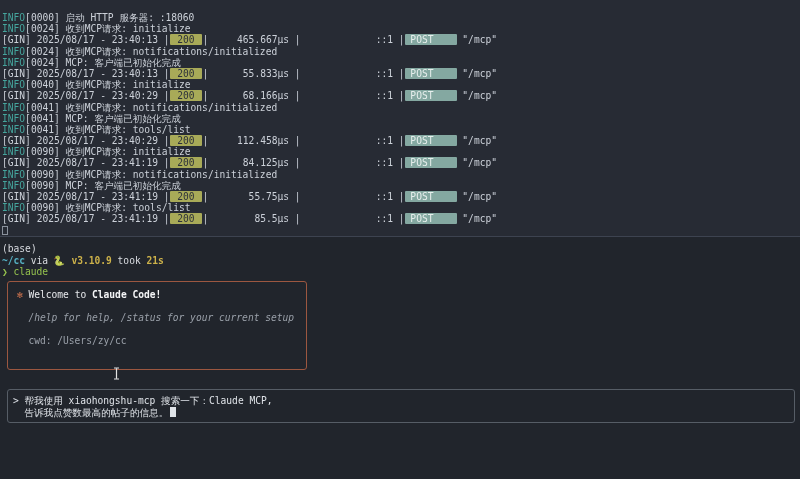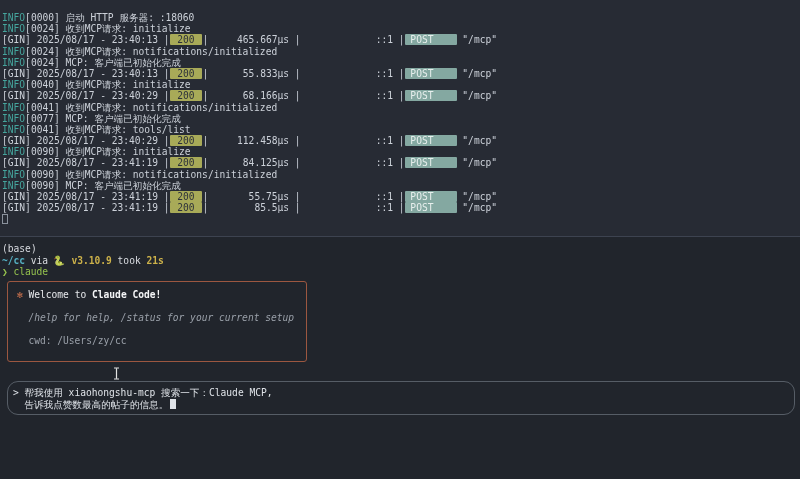--- a/index.html
+++ b/index.html
@@ -49,34 +49,34 @@
 
   
   .welcome-box {
     margin: 3px 0 0 5px;
     width: 300px;
     border: 1px solid #9c5740;
     border-radius: 3px;
     padding: 7px 0 7px 9px;
   }
   .wbox-line { white-space: pre; line-height: 11.5px; height: 11.5px; margin-bottom: 11.5px; }
-  .wbox-line:last-child { margin-bottom: 8px; }
+  .wbox-line:last-child { margin-bottom: 16px; }
   .c-claude-orange { color: #d4764f; }
   .c-white  { color: #e8eaed; }
   .c-bold-white { color: #f4f5f7; font-weight: bold; }
   .c-dim    { color: #9aa0a9; }
   .italic   { font-style: italic; }
   .wbox-indent { padding-left: 11.4px; }
 
   
   .input-box {
     margin: 19px 0 0 5px;
     width: 788px;
     border: 1px solid #565d66;
-    border-radius: 11px;
+    border-radius: 3px;
     padding: 5px 0 4px 5px;
     cursor: text;
   }
   .ibox-line { white-space: pre; line-height: 11.5px; height: 11.5px; color: #dfe3e8; }
   .ibox-indent { padding-left: 11.4px; }
   .block-cursor {
     display: inline-block; width: 5.7px; height: 10px;
     background: #dfe3e8; vertical-align: -1px; margin-left: 2px;
   }
 
@@ -93,28 +93,29 @@
   <div id="log-lines">
       <div class="log-line"><span class="c-info">INFO</span><span>[0000] 启动 HTTP 服务器: :18060</span></div>
       <div class="log-line"><span class="c-info">INFO</span><span>[0024] 收到MCP请求: initialize</span></div>
       <div class="log-line"><span>[GIN] 2025/08/17 - 23:40:13 |</span><span class="badge-status"> 200 </span><span>|     465.667µs |             ::1 |</span><span class="badge-method"> POST    </span><span> "/mcp"</span></div>
       <div class="log-line"><span class="c-info">INFO</span><span>[0024] 收到MCP请求: notifications/initialized</span></div>
       <div class="log-line"><span class="c-info">INFO</span><span>[0024] MCP: 客户端已初始化完成</span></div>
       <div class="log-line"><span>[GIN] 2025/08/17 - 23:40:13 |</span><span class="badge-status"> 200 </span><span>|      55.833µs |             ::1 |</span><span class="badge-method"> POST    </span><span> "/mcp"</span></div>
       <div class="log-line"><span class="c-info">INFO</span><span>[0040] 收到MCP请求: initialize</span></div>
       <div class="log-line"><span>[GIN] 2025/08/17 - 23:40:29 |</span><span class="badge-status"> 200 </span><span>|      68.166µs |             ::1 |</span><span class="badge-method"> POST    </span><span> "/mcp"</span></div>
       <div class="log-line"><span class="c-info">INFO</span><span>[0041] 收到MCP请求: notifications/initialized</span></div>
-      <div class="log-line"><span class="c-info">INFO</span><span>[0077] MCP: 客户端已初始化完成</span></div>
+      <div class="log-line"><span class="c-info">INFO</span><span>[0041] MCP: 客户端已初始化完成</span></div>
       <div class="log-line"><span class="c-info">INFO</span><span>[0041] 收到MCP请求: tools/list</span></div>
       <div class="log-line"><span>[GIN] 2025/08/17 - 23:40:29 |</span><span class="badge-status"> 200 </span><span>|     112.458µs |             ::1 |</span><span class="badge-method"> POST    </span><span> "/mcp"</span></div>
       <div class="log-line"><span class="c-info">INFO</span><span>[0090] 收到MCP请求: initialize</span></div>
       <div class="log-line"><span>[GIN] 2025/08/17 - 23:41:19 |</span><span class="badge-status"> 200 </span><span>|      84.125µs |             ::1 |</span><span class="badge-method"> POST    </span><span> "/mcp"</span></div>
       <div class="log-line"><span class="c-info">INFO</span><span>[0090] 收到MCP请求: notifications/initialized</span></div>
       <div class="log-line"><span class="c-info">INFO</span><span>[0090] MCP: 客户端已初始化完成</span></div>
       <div class="log-line"><span>[GIN] 2025/08/17 - 23:41:19 |</span><span class="badge-status"> 200 </span><span>|       55.75µs |             ::1 |</span><span class="badge-method"> POST    </span><span> "/mcp"</span></div>
+      <div class="log-line"><span class="c-info">INFO</span><span>[0090] 收到MCP请求: tools/list</span></div>
       <div class="log-line"><span>[GIN] 2025/08/17 - 23:41:19 |</span><span class="badge-status"> 200 </span><span>|        85.5µs |             ::1 |</span><span class="badge-method"> POST    </span><span> "/mcp"</span></div>
     </div>
   <div class="log-line"><span class="hollow-cursor"></span></div>
 </div>
 
 <div class="shell-pane">
 
   <div class="sh-line"><span class="c-plain">(base)</span></div>
 
   <div class="sh-line"><span class="c-dir">~/cc</span><span class="c-plain seg-gap">via</span><span class="seg-gap">🐍</span><span class="c-yellow seg-gap">v3.10.9</span><span class="c-plain seg-gap">took</span><span class="c-yellow seg-gap">21s</span></div>

